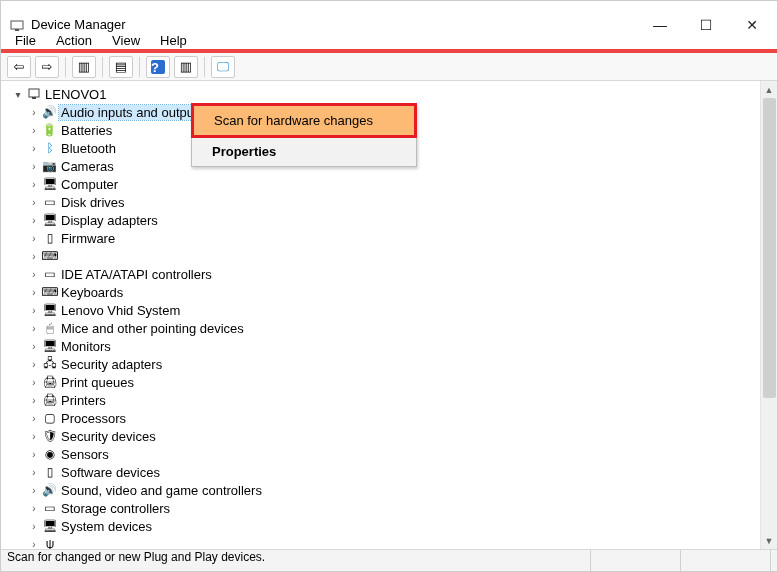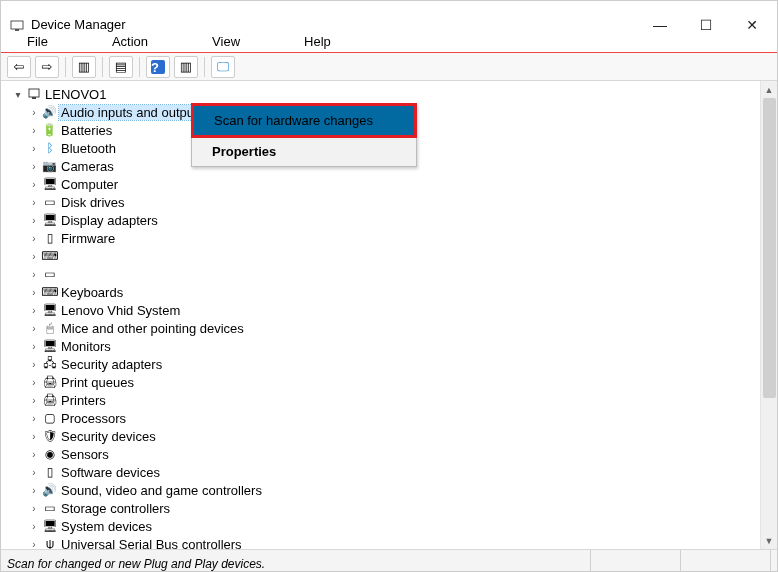--- a/index.html
+++ b/index.html
@@ -32,23 +32,22 @@
   .winbtn {
     width: 46px; height: 30px;
     display: inline-flex; align-items: center; justify-content: center;
     font-size: 14px; color: #222;
   }
   
   .menubar {
     height: 22px;
     display: flex;
     align-items: center;
-    padding: 0 16px;
-    border-bottom: 1px solid #ef4444;
-    gap: 44px;
+    padding: 0 4px;
+    border-bottom: 4px solid #ef4444;
   }
   .menuitem { padding: 2px 10px; }
   
   .toolbar {
     height: 28px;
     display: flex;
     align-items: center;
     padding: 2px 6px;
     gap: 4px;
     border-bottom: 1px solid #d8d8d8;
@@ -108,21 +107,21 @@
     width: 226px;
     background: #f2f2f2;
     border: 1px solid #bcbcbc;
     box-shadow: 1px 2px 3px rgba(0,0,0,0.2);
   }
   .ctx-item {
     padding: 7px 14px 7px 20px;
     font-size: 13px;
   }
   .ctx-item.highlight {
-    background: #0369a1;
+    background: #fdba74;
     border: 3px solid #e41c23;
     margin: -1px;
     position: relative;
     z-index: 2;
   }
   .ctx-item.bold { font-weight: 600; }
   
   .vscroll {
     position: absolute;
     right: 0; top: 0;
@@ -148,21 +147,21 @@
   .statusbar {
     height: 22px;
     border-top: 1px solid #d8d8d8;
     display: flex;
     align-items: center;
     padding: 0 6px;
     font-size: 12px;
     background: #f4f4f4;
   }
   .statusbar .seg { border-right: 1px solid #d0d0d0; height: 100%; }
-  .statusbar .seg.main { flex: 1; display: flex; align-items: flex-end; font-style: italic; }
+  .statusbar .seg.main { flex: 1; display: flex; align-items: flex-start; }
   .statusbar .seg.pad { width: 90px; }
 </style>
 </head>
 <body>
 
 <div class="titlebar">
   <span class="app-icon">
     <svg width="14" height="14" viewBox="0 0 14 14">
         <rect x="1" y="3" width="12" height="8" fill="none" stroke="#555"></rect>
         <rect x="5" y="11" width="4" height="2" fill="#555"></rect>
@@ -264,20 +263,21 @@
           <span class="dicon">▯</span>
           <span class="label">Firmware</span>
         </div>
         <div class="node cat-node">
           <span class="expander">›</span>
           <span class="dicon">⌨</span>
         </div>
         <div class="node cat-node">
           <span class="expander">›</span>
           <span class="dicon">▭</span>
+          <span class="label">IDE ATA/ATAPI controllers</span>
         </div>
         <div class="node cat-node">
           <span class="expander">›</span>
           <span class="dicon">⌨</span>
           <span class="label">Keyboards</span>
         </div>
         <div class="node cat-node">
           <span class="expander">›</span>
           <span class="dicon">🖥</span>
           <span class="label">Lenovo Vhid System</span>
@@ -338,21 +338,20 @@
           <span class="label">Storage controllers</span>
         </div>
         <div class="node cat-node">
           <span class="expander">›</span>
           <span class="dicon">🖥</span>
           <span class="label">System devices</span>
         </div>
         <div class="node cat-node">
           <span class="expander">›</span>
           <span class="dicon">ψ</span>
-          <span class="label">Universal Serial Bus controllers</span>
         </div>
       </div>
   </div>
 
   <div class="context-menu">
     <div class="ctx-item highlight">Scan for hardware changes</div>
     <div class="ctx-item bold">Properties</div>
   </div>
 
   <div class="vscroll">

